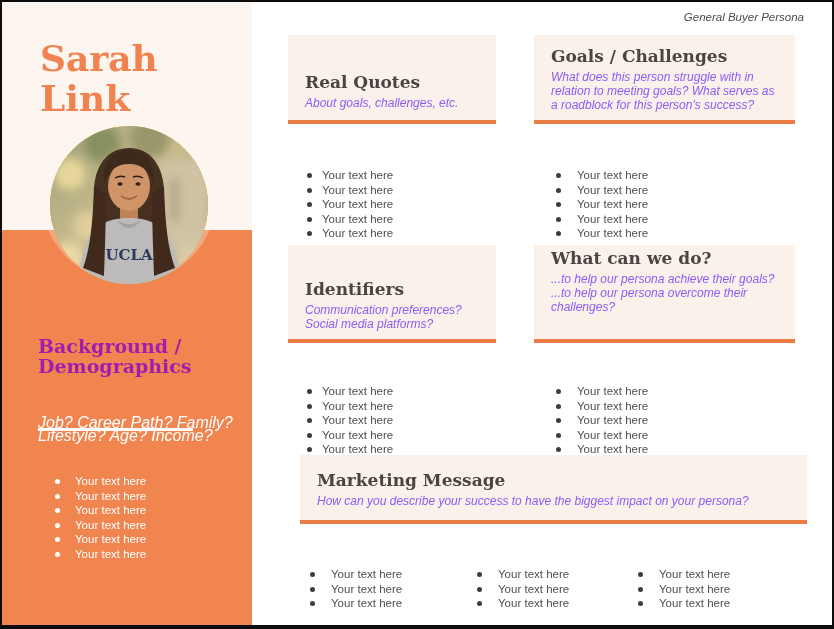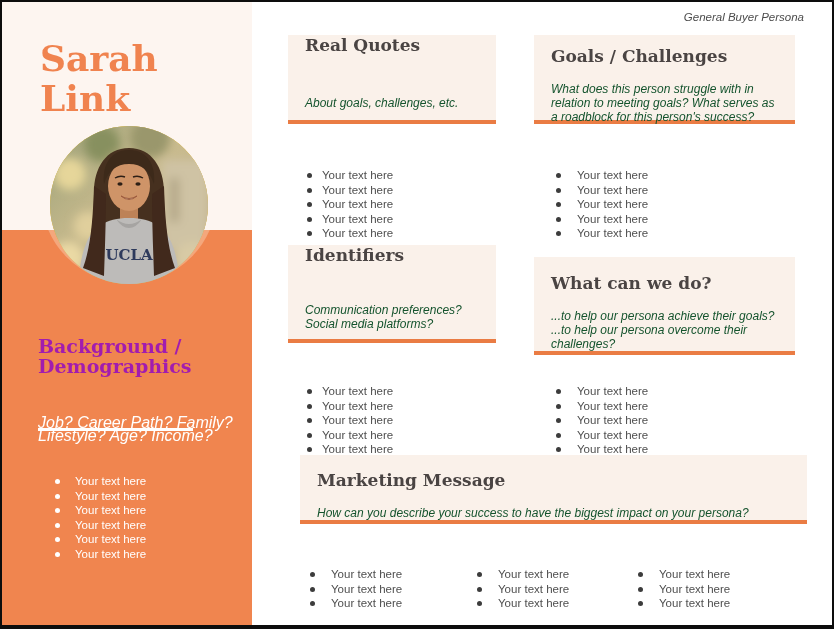--- a/index.html
+++ b/index.html
@@ -53,22 +53,22 @@
   ul.blist.white li::before{background:#ffffff;}
   
   .card{
     position:absolute;background:#faf1ea;border-bottom:4px solid #ea7c44;
     box-sizing:border-box;padding:0 17px;display:flex;flex-direction:column;
   }
   .card h3{
     font-family:"DejaVu Serif", serif;font-weight:bold;
     font-size:17px;line-height:21px;color:#4a4443;margin:0;
   }
-  .card .sub{font-style:italic;font-size:12px;line-height:14.2px;color:#14532d;margin-top:15px;}
-  .card.bottom-align{justify-content:space-between;padding-bottom:10px;}
+  .card .sub{font-style:italic;font-size:12px;line-height:14.2px;color:#8b5cf6;margin-top:3px;}
+  .card.bottom-align{justify-content:flex-end;padding-bottom:10px;}
   .persona-label{
     position:absolute;right:28px;top:9px;
     font-style:italic;font-size:11.5px;color:#4c4c4c;
   }
 </style>
 </head>
 <body>
 
 <div class="page">
 
@@ -166,21 +166,21 @@
   </ul>
 
   <div class="card bottom-align" style="left:286px;top:243px;width:208px;height:98px;padding-bottom:8px;">
     <h3>Identifiers</h3>
     <div class="sub">
       <div>Communication preferences?</div>
       <div>Social media platforms?</div>
     </div>
   </div>
 
-  <div class="card" style="left:532px;top:255px;width:261px;height:98px;padding-top:16px;">
+  <div class="card" style="left:532px;top:243px;width:261px;height:98px;padding-top:3px;">
     <h3>What can we do?</h3>
     <div class="sub">
       <div>...to help our persona achieve their goals?</div>
       <div>...to help our persona overcome their challenges?</div>
     </div>
   </div>
 
   <ul class="blist" style="left:288px;top:366px;width:200px;">
     <li>Your text here</li>
     <li>Your text here</li>

